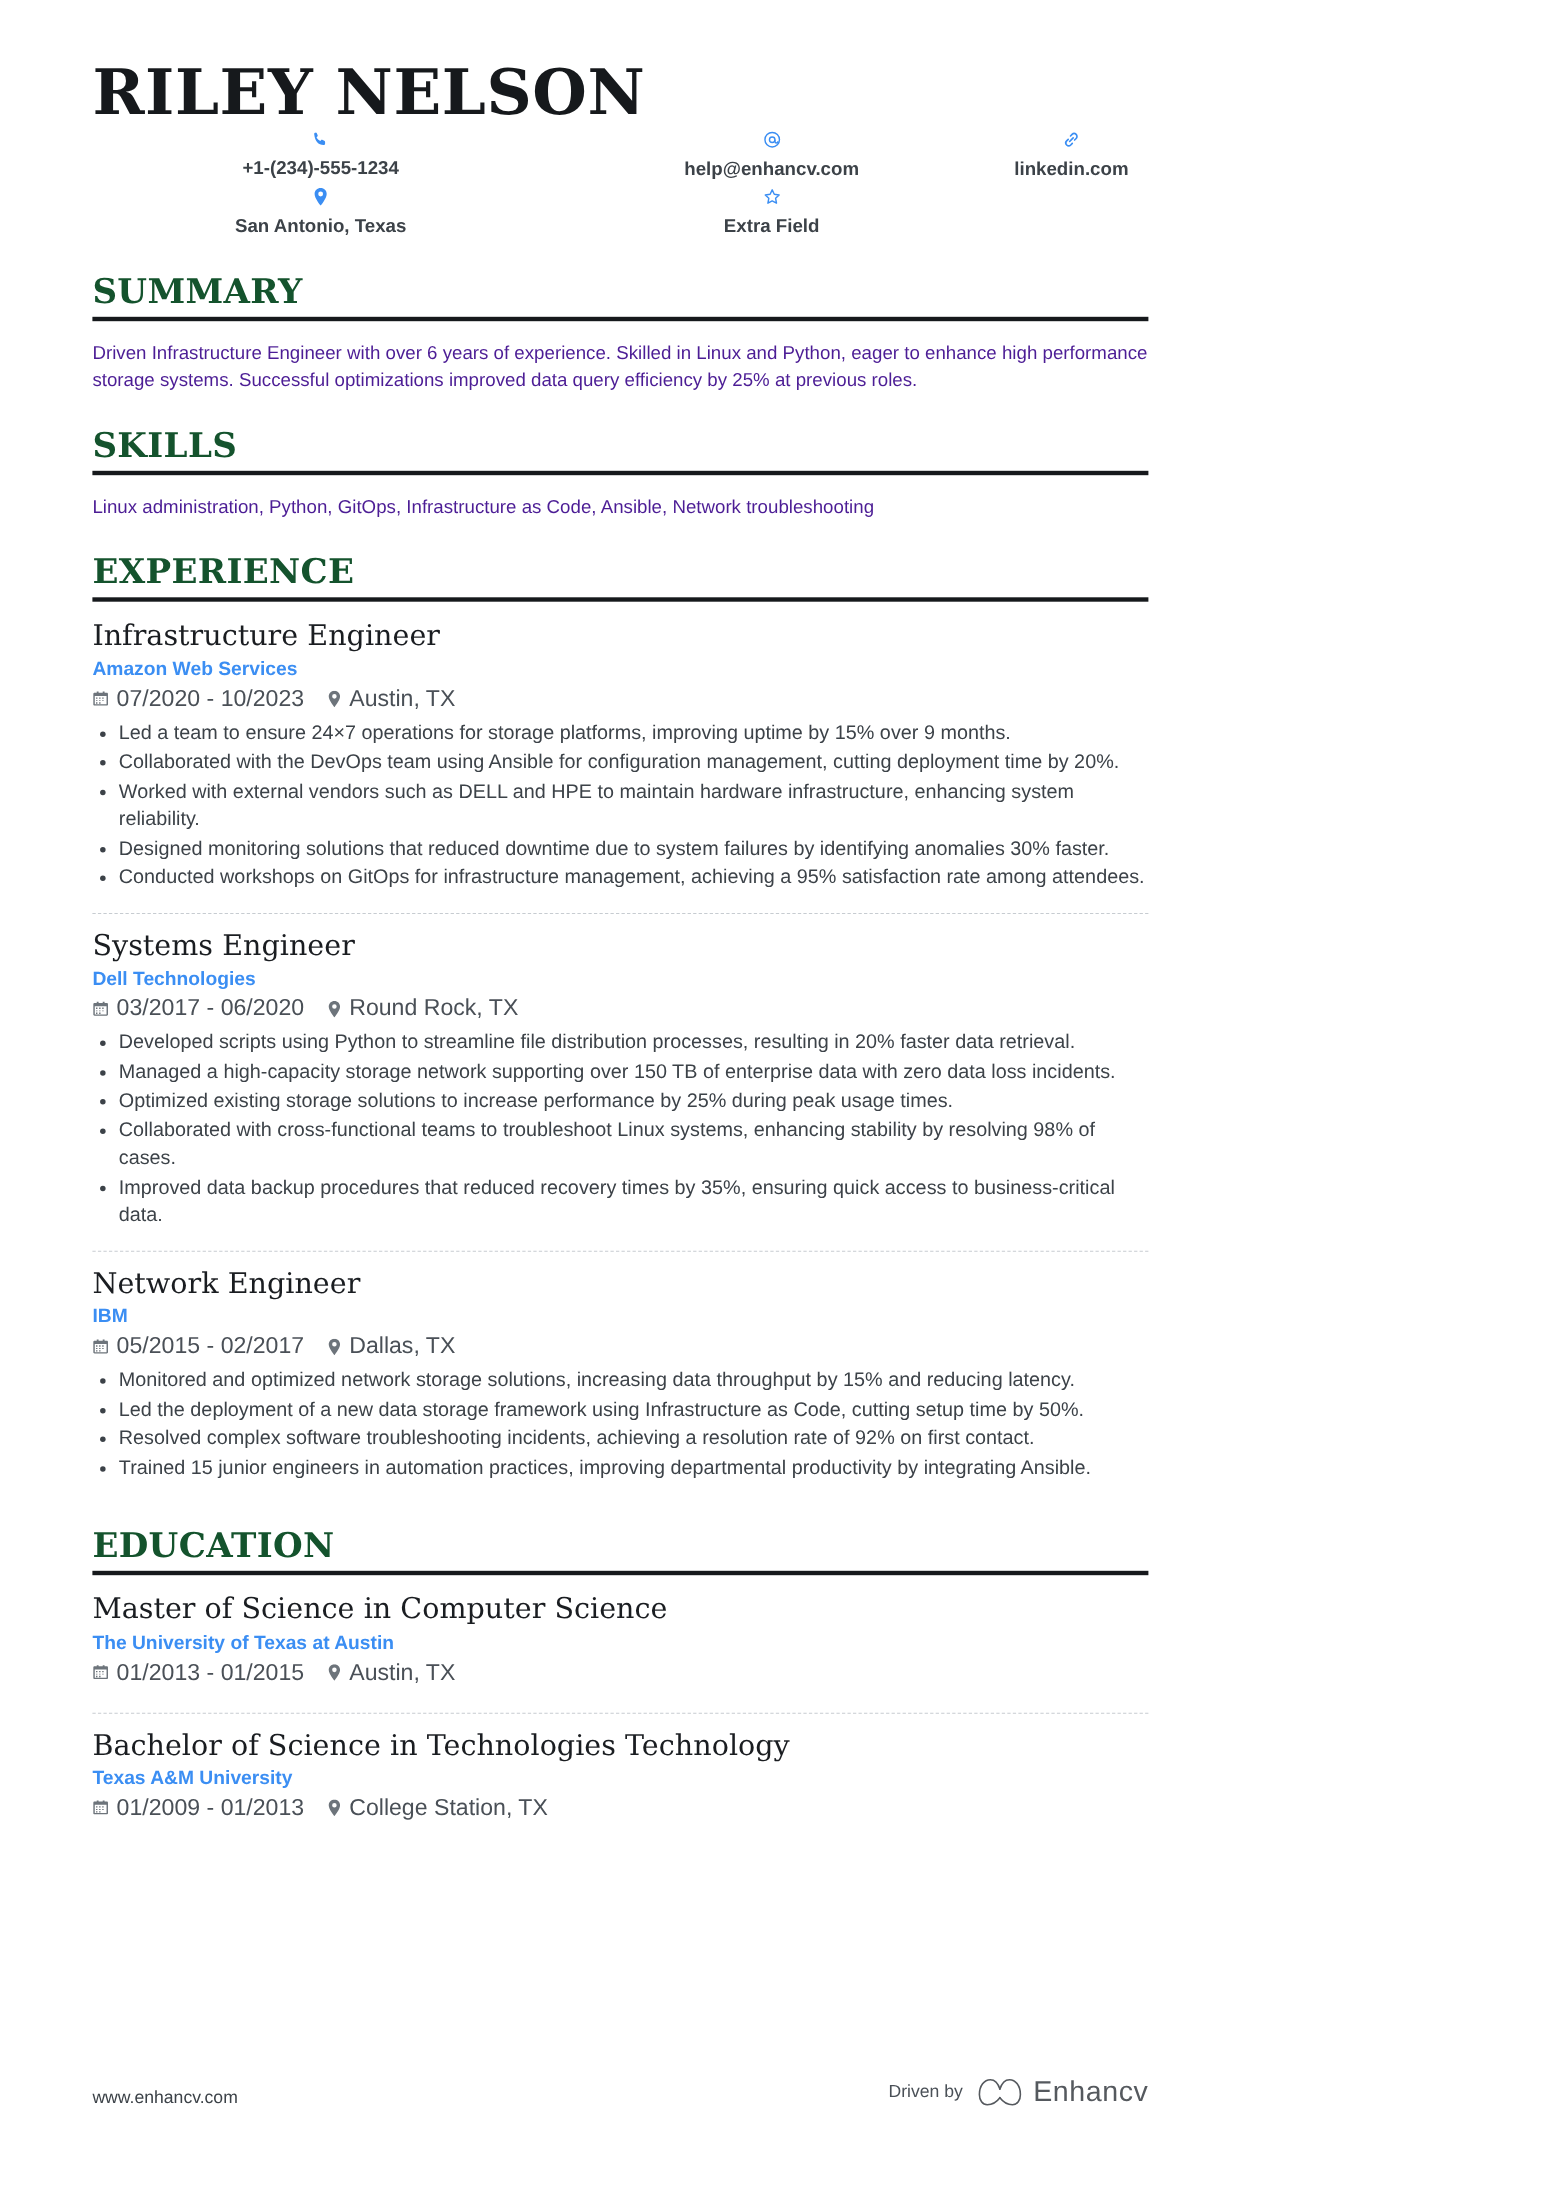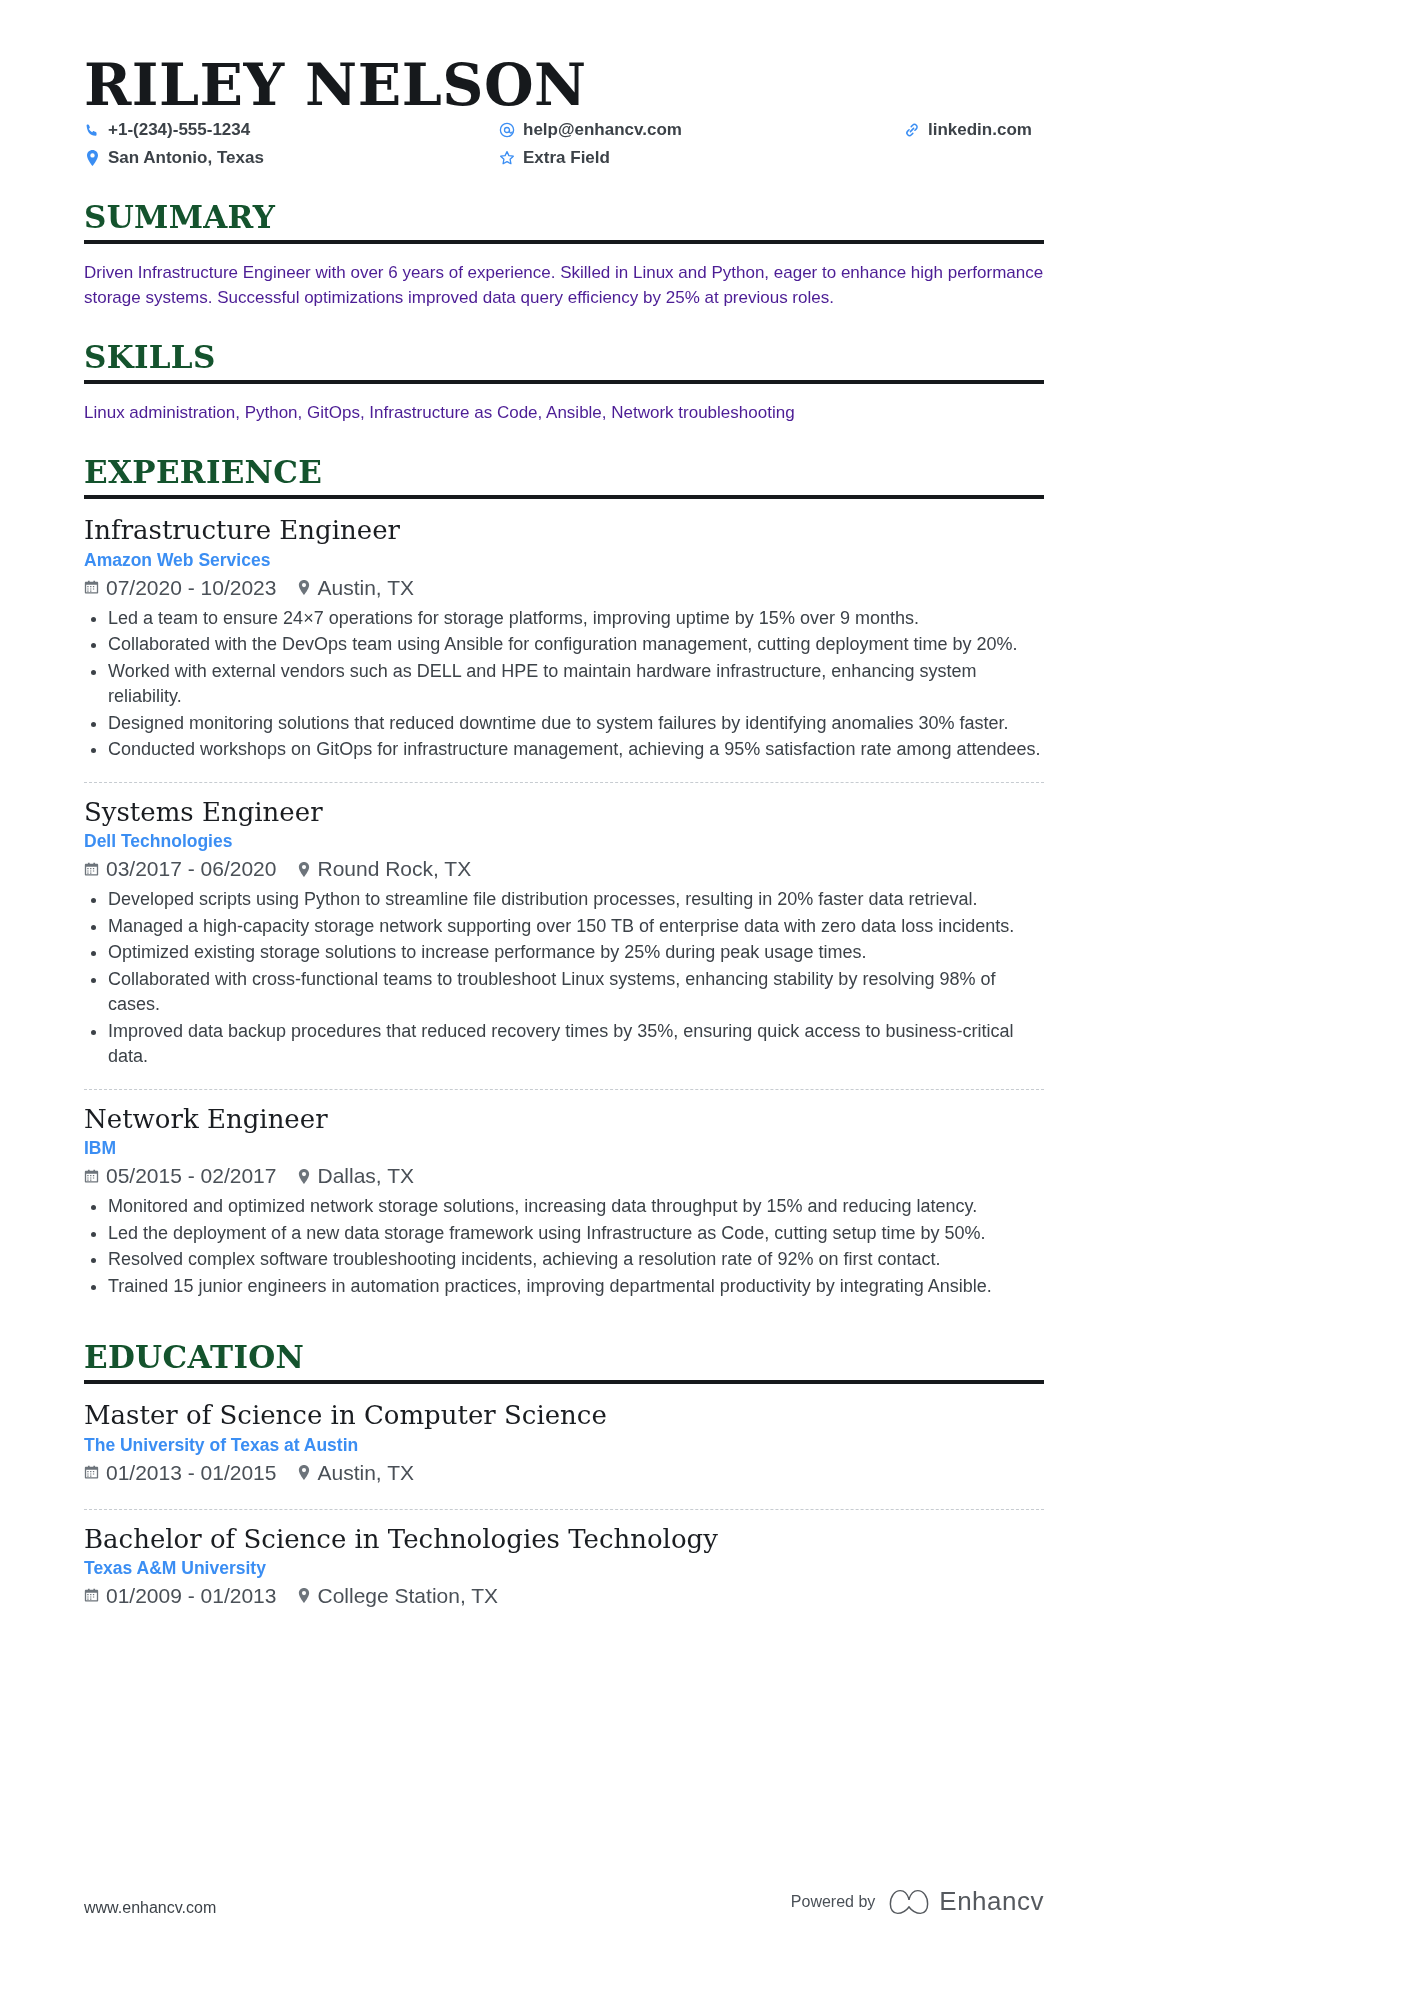--- a/index.html
+++ b/index.html
@@ -46,20 +46,21 @@
     margin-bottom: 6px;
   }
   .contact-item {
     display: flex;
     align-items: center;
     gap: 8px;
     font-size: 17px;
     font-weight: bold;
     color: #3c4248;
     line-height: 1.35;
+    flex-direction: column;
   }
   .contact-item .ico {
     color: #3b8ef3;
     display: inline-flex;
     width: 16px;
     justify-content: center;
     align-items: center;
     flex: none;
   }
   .contact-item .ico svg { display: block; }
@@ -399,21 +400,21 @@
               <span>College Station, TX</span>
             </span>
           </div>
         </div>
       </div>
   </div>
 
   <div class="footer">
     <div class="footer-url">www.enhancv.com</div>
     <div class="footer-right">
-      <span class="powered">Powered by</span>
+      <span class="powered">Driven by</span>
       <span class="brand">
         <span class="brand-mark">
           <svg width="40" height="26" viewBox="0 0 44 28" fill="none" stroke="#55595e" stroke-width="1.6" stroke-linecap="round" stroke-linejoin="round">
             <path d="M22 19.5C18 24.8 13.8 26.5 9.4 26.5 4.6 26.5 1.5 22.2 1.5 16.2 1.5 7.6 6.4 1.5 12.4 1.5c4.6 0 7.8 3.6 9.6 9.4"></path>
             <path d="M22 19.5c4 5.3 8.2 7 12.6 7 4.8 0 7.9-4.3 7.9-10.3 0-8.6-4.9-14.7-10.9-14.7-4.6 0-7.8 3.6-9.6 9.4"></path>
           </svg>
         </span>
         <span class="brand-name">Enhancv</span>
       </span>
     </div>

